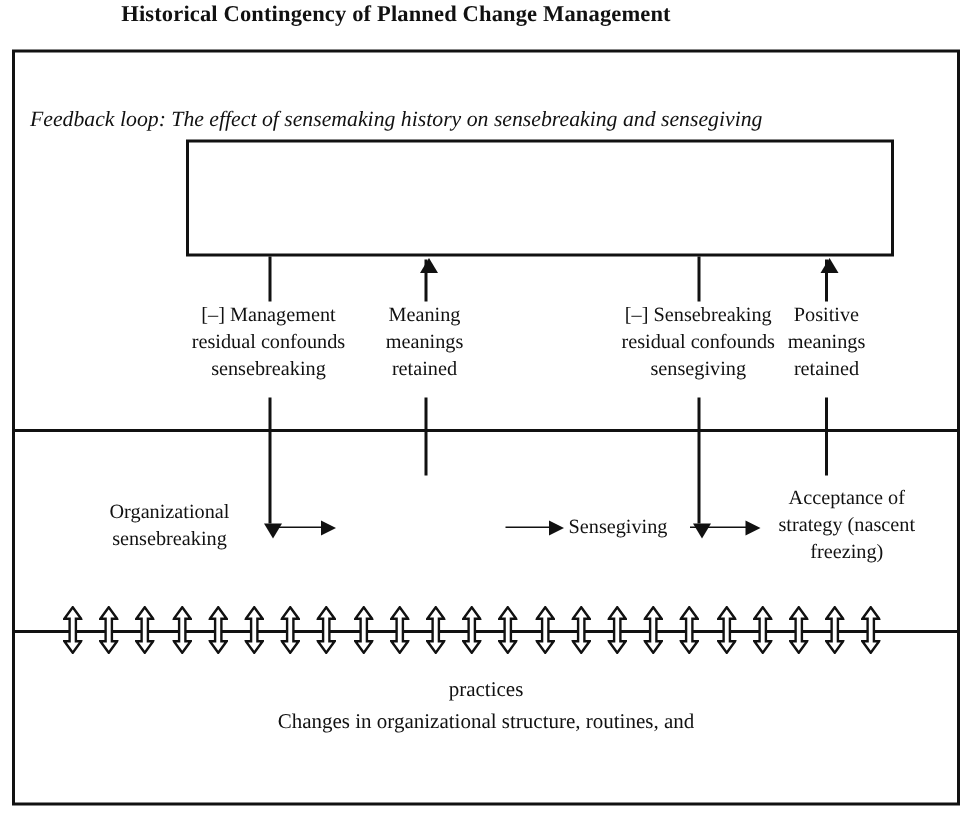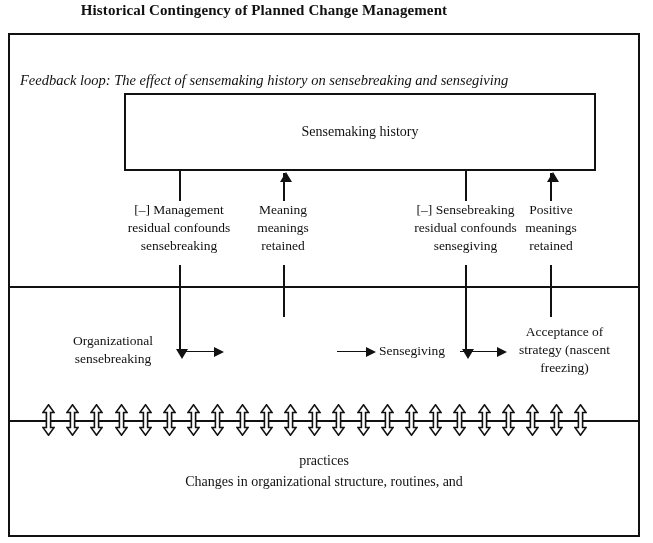--- a/index.html
+++ b/index.html
@@ -90,21 +90,21 @@
 <body>
 
 <div id="page-title">Historical Contingency of Planned Change Management</div>
 
 <div id="frame">
 
   <div id="feedback-caption">Feedback loop: The effect of sensemaking history on sensebreaking and sensegiving</div>
 
   <div id="sensemaking-box">
     <div>
-      <span>Sensemaking history</span><br>
+      <br>
     </div>
   </div>
 
   <div class="vline" style="left:169px;top:136px;height:30px;"></div>
   <div class="conn-label" style="left:84px;top:166px;width:170px;">
     <span>[–] Management</span><br>
     <span>residual confounds</span><br>
     <span>sensebreaking</span>
   </div>
   <div class="vline" style="left:169px;top:230px;height:22px;"></div>

